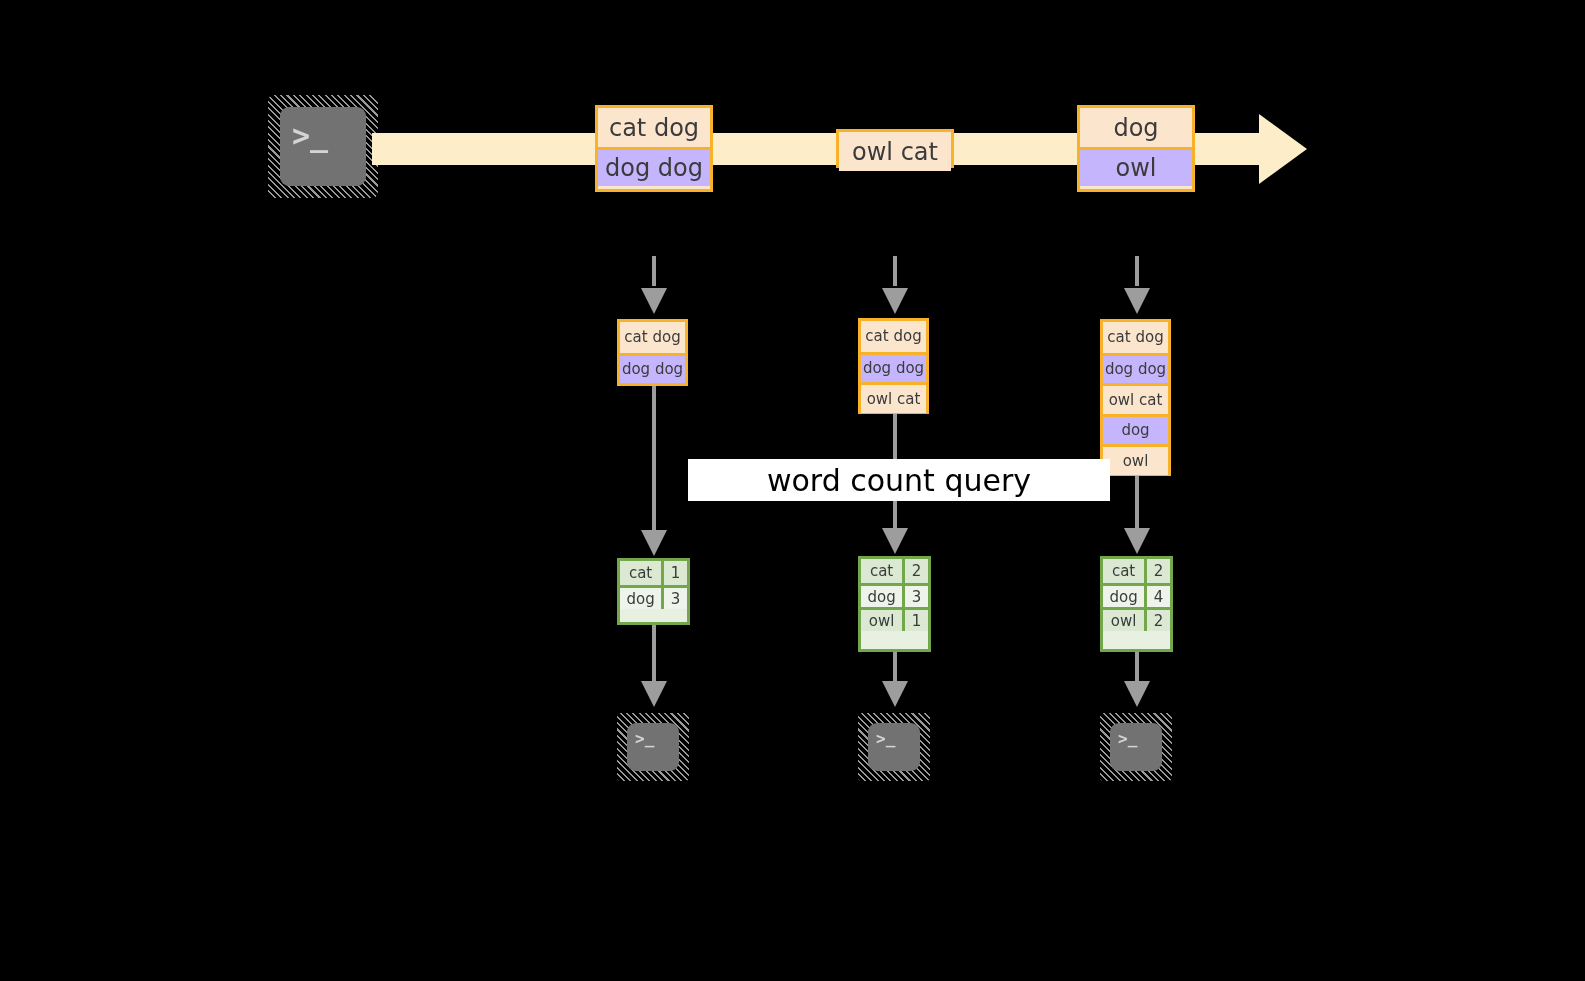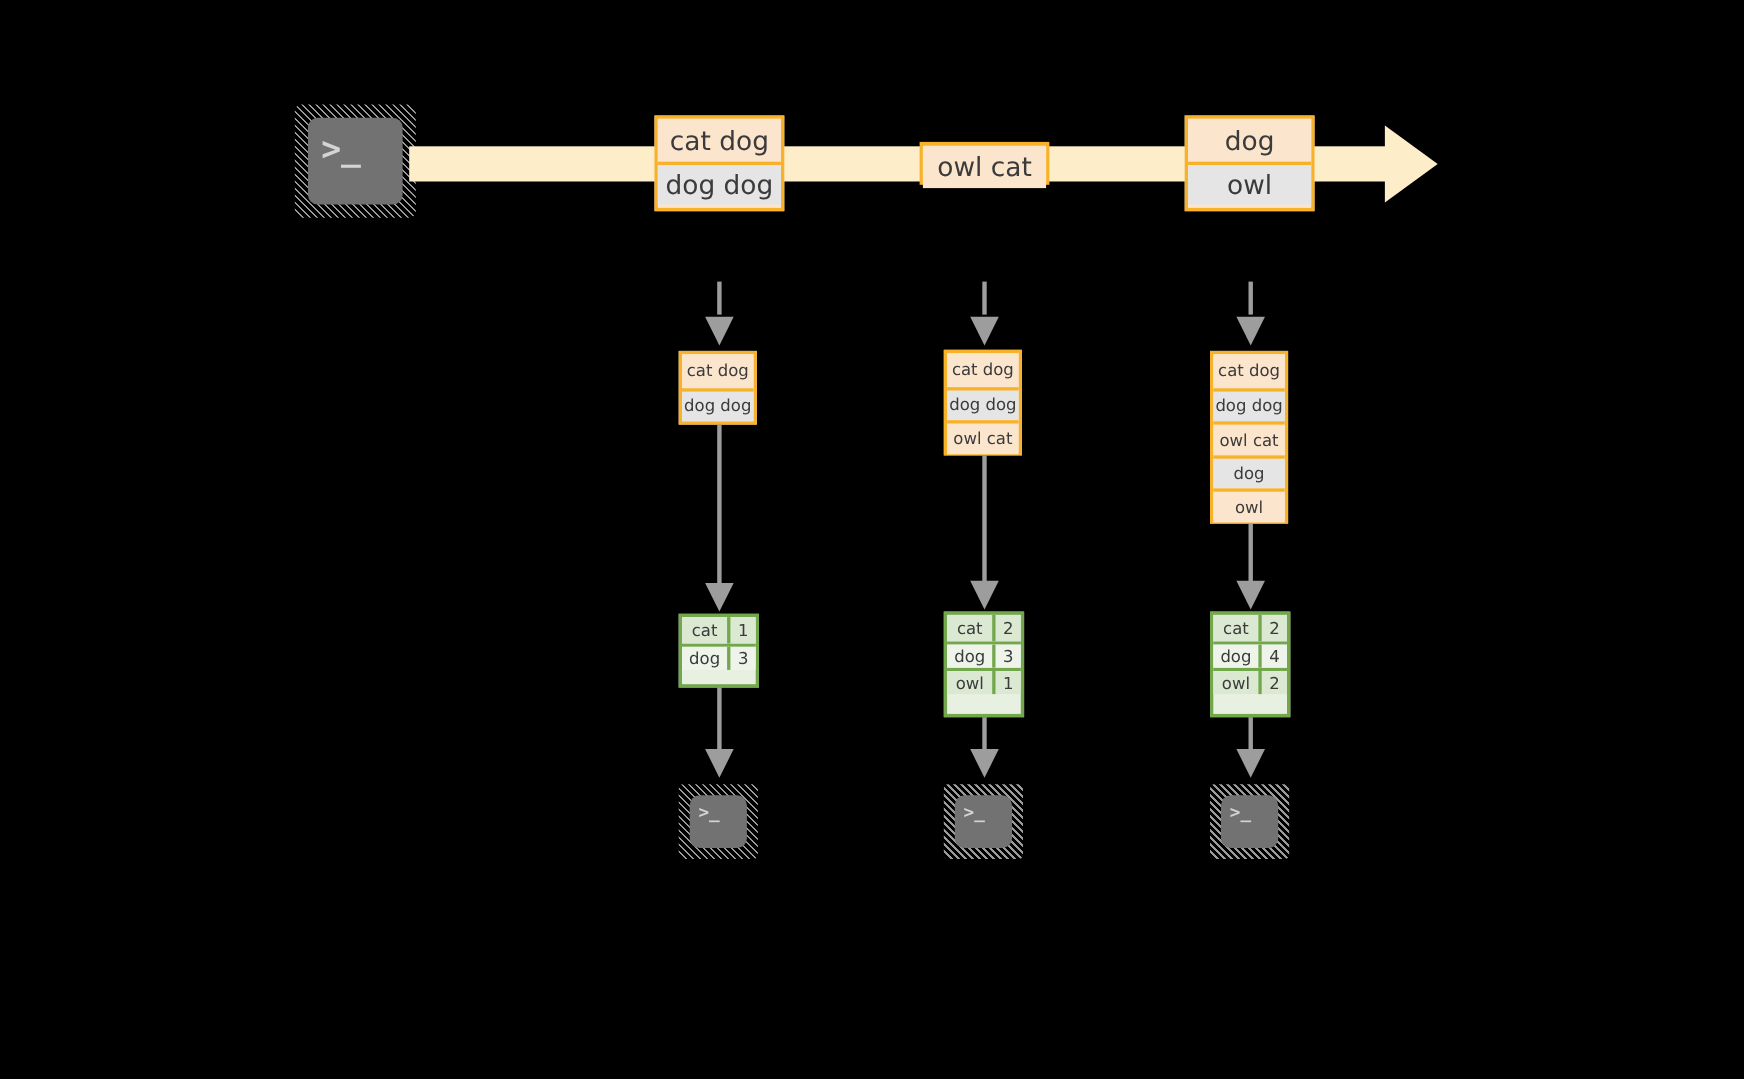--- a/index.html
+++ b/index.html
@@ -72,21 +72,21 @@
   }
   .rec-row {
     box-sizing: border-box;
     display: flex;
     align-items: center;
     justify-content: center;
     color: #3b3b3b;
     white-space: nowrap;
     background: #fce5cd;
   }
-  .rec-row.alt { background: #e5e5e5; }
+  .rec-row.alt { background: #c4b5fd; }
   .rec-row + .rec-row { border-top: 3px solid #f8b229; }
 
   
   .rec-box.big .rec-row { font-size: 24px; height: 39px; }
   
   .rec-box.sm .rec-row { font-size: 15px; height: 30.5px; }
 
   
   .cnt-box {
     position: absolute;
@@ -271,14 +271,17 @@
 
   <div class="line-v" style="left:1135px; top:652px; height:31px;"></div>
   <div class="arrow-down" style="left:1124px; top:681px;"></div>
 
   <div class="terminal small" style="left:1100px; top:713px; width:72px; height:68px;">
     <div class="body">
       <span class="prompt">&gt;_</span>
     </div>
   </div>
 
+  <div class="banner" style="left:688px; top:459px; width:422px; height:42px;">
+    <span>word count query</span>
+  </div>
 
 </div>
 
 </body></html>

